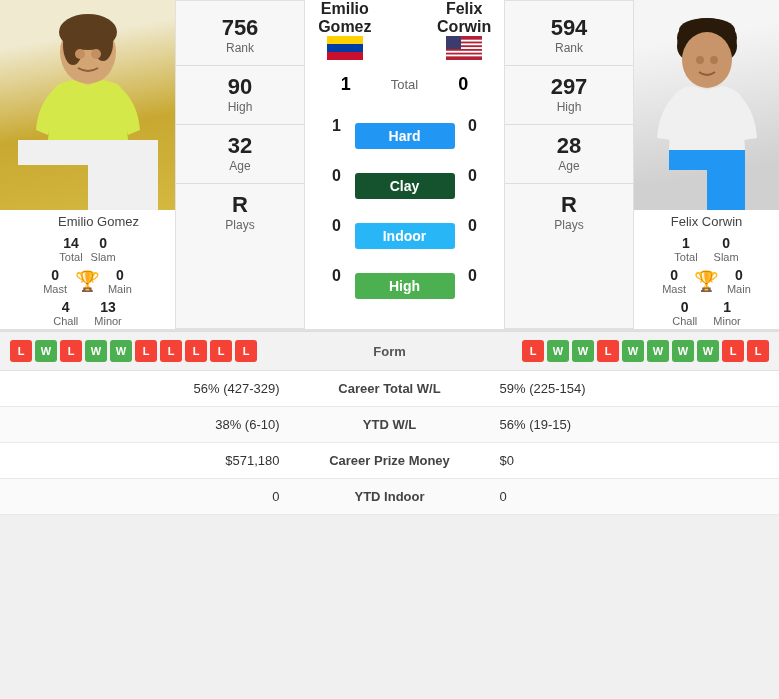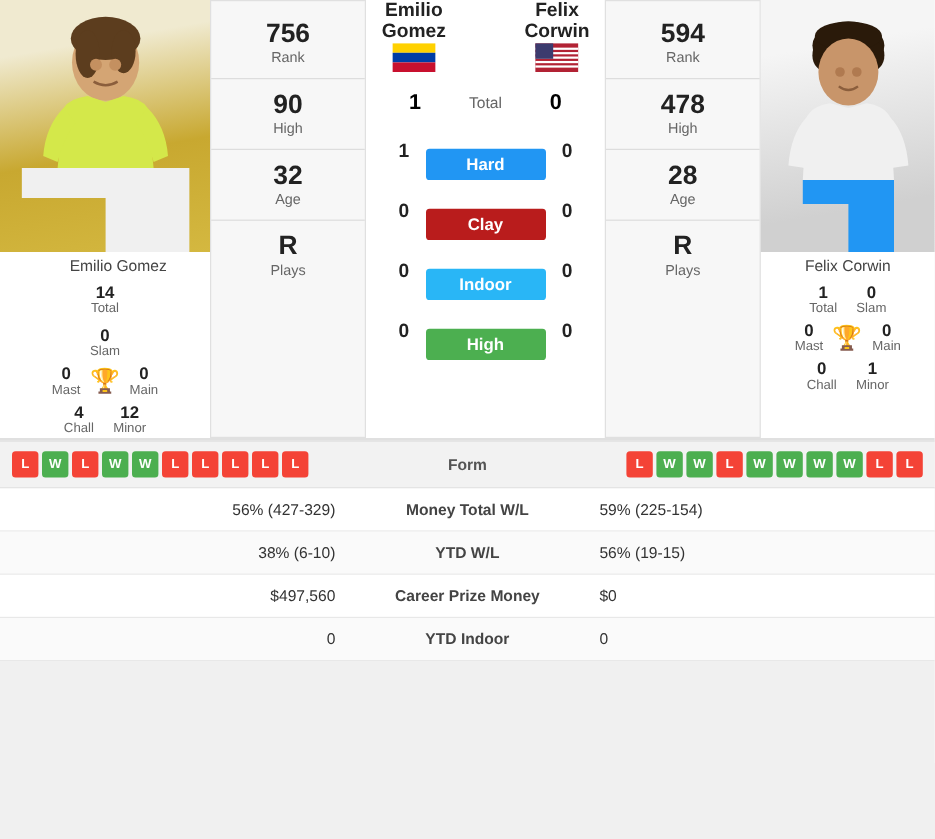--- a/index.html
+++ b/index.html
@@ -81,21 +81,21 @@
       color: #fff;
       font-size: 14px;
       font-weight: bold;
       border: none;
       min-width: 100px;
       text-align: center;
       margin-top: 20px;
     }
 
     .btn-hard { background: #2196F3; }
-    .btn-clay { background: #b91c1c; }
+    .btn-clay { background: #14532d; }
     .btn-indoor { background: #29B6F6; }
     .btn-grass { background: #4CAF50; }
 
     .sub-stat {
       display: flex;
       flex-direction: column;
       align-items: center;
     }
 
     .sub-stat-value {
@@ -262,21 +262,21 @@
 
           <path d="M 35 80 Q 20 95 18 120 L 30 125 Q 35 105 45 92 Z" fill="#d4e84a"></path>
           <path d="M 105 80 Q 120 95 122 120 L 110 125 Q 105 105 95 92 Z" fill="#d4e84a"></path>
 
           <path d="M 30 130 L 140 130 L 140 200 L 70 200 L 70 155 L 0 155 L 0 130 Z" fill="#f0f0f0"></path>
         </svg>
       </div>
       <div style="font-size:13px;color:#444;padding:4px 4px 4px 4px;text-align:center;margin-left:22px;">Emilio Gomez</div>
 
       <div style="display:flex;flex-direction:column;width:100%;align-items:center;">
-        <div style="display:flex;gap:8px;padding:2px 8px;flex-direction:column;">
+        <div style="display:flex;gap:8px;padding:2px 8px;">
           <div class="sub-stat">
             <span class="sub-stat-value">14</span>
             <span class="sub-stat-label">Total</span>
           </div>
           <div class="sub-stat">
             <span class="sub-stat-value">0</span>
             <span class="sub-stat-label">Slam</span>
           </div>
         </div>
         <div style="display:flex;gap:8px;padding:2px 8px;align-items:center;">
@@ -289,21 +289,21 @@
             <span class="sub-stat-value">0</span>
             <span class="sub-stat-label">Main</span>
           </div>
         </div>
         <div style="display:flex;gap:16px;padding:2px 8px;">
           <div class="sub-stat">
             <span class="sub-stat-value">4</span>
             <span class="sub-stat-label">Chall</span>
           </div>
           <div class="sub-stat">
-            <span class="sub-stat-value">12</span>
+            <span class="sub-stat-value">13</span>
             <span class="sub-stat-label">Minor</span>
           </div>
         </div>
       </div>
     </div>
 
     <div class="player-stats-left">
       <div class="stat-block">
         <span class="stat-value">756</span>
         <span class="stat-label">Rank</span>
@@ -390,21 +390,21 @@
       </div>
     </div>
 
     <div class="player-stats-right">
       <div class="stat-block">
         <span class="stat-value">594</span>
         <span class="stat-label">Rank</span>
       </div>
       <div class="divider-line"></div>
       <div class="stat-block">
-        <span class="stat-value">478</span>
+        <span class="stat-value">297</span>
         <span class="stat-label">High</span>
       </div>
       <div class="divider-line"></div>
       <div class="stat-block">
         <span class="stat-value">28</span>
         <span class="stat-label">Age</span>
       </div>
       <div class="divider-line"></div>
       <div class="stat-block">
         <span class="stat-value">R</span>
@@ -498,30 +498,30 @@
         <div class="form-badge badge-w">W</div>
         <div class="form-badge badge-w">W</div>
         <div class="form-badge badge-l">L</div>
         <div class="form-badge badge-l">L</div>
       </div>
   </div>
 
   <div class="stats-table" id="stats-table-container">
       <div class="stats-row">
         <div class="stats-row-left">56% (427-329)</div>
-        <div class="stats-row-mid">Money Total W/L</div>
+        <div class="stats-row-mid">Career Total W/L</div>
         <div class="stats-row-right">59% (225-154)</div>
       </div>
       <div class="stats-row">
         <div class="stats-row-left">38% (6-10)</div>
         <div class="stats-row-mid">YTD W/L</div>
         <div class="stats-row-right">56% (19-15)</div>
       </div>
       <div class="stats-row">
-        <div class="stats-row-left">$497,560</div>
+        <div class="stats-row-left">$571,180</div>
         <div class="stats-row-mid">Career Prize Money</div>
         <div class="stats-row-right">$0</div>
       </div>
       <div class="stats-row">
         <div class="stats-row-left">0</div>
         <div class="stats-row-mid">YTD Indoor</div>
         <div class="stats-row-right">0</div>
       </div>
     </div>
 

